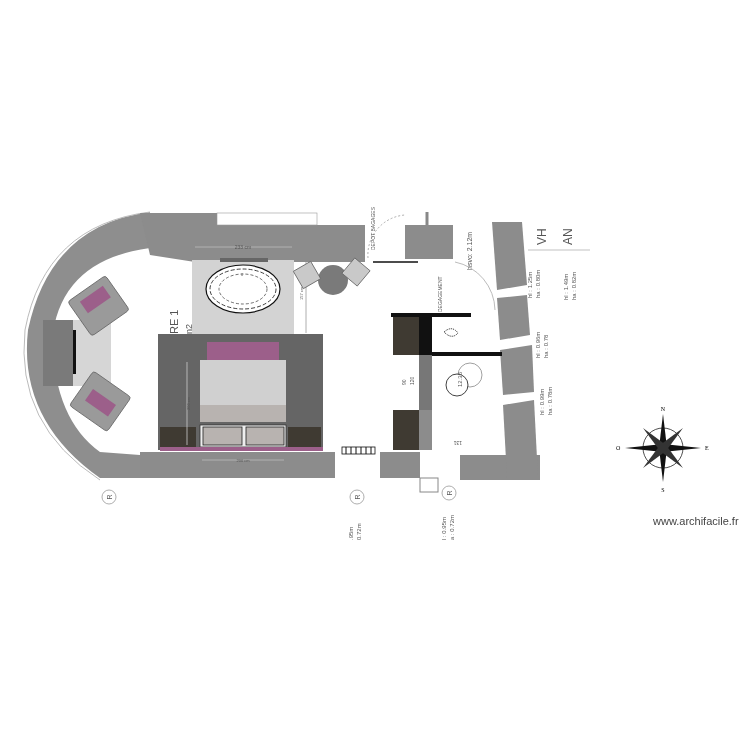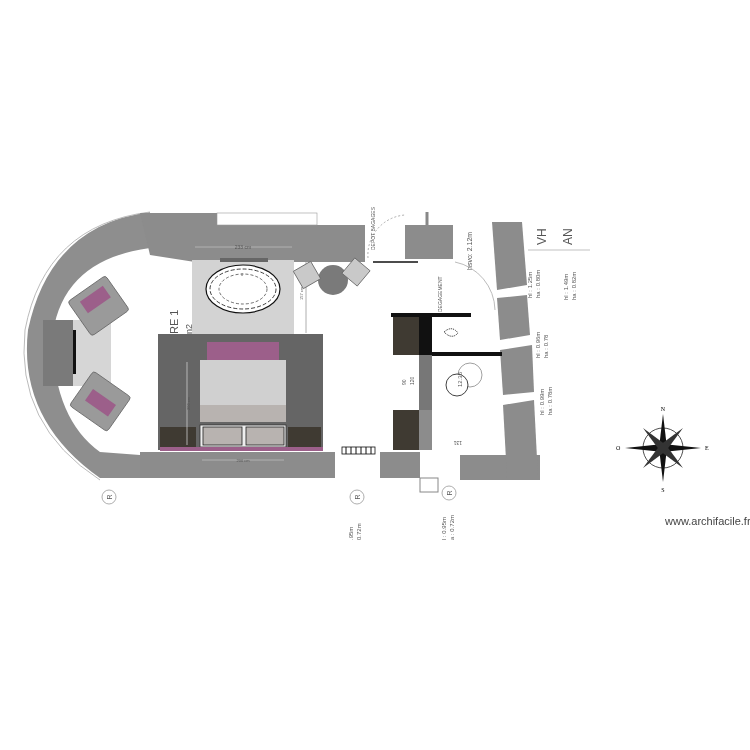--- a/index.html
+++ b/index.html
@@ -1,19 +1,19 @@
 <!DOCTYPE html>
 <html><head>
 <meta charset="utf-8">
 <style>
   html,body{margin:0;padding:0;background:#ffffff;}
   body{width:750px;height:750px;position:relative;overflow:hidden;font-family:"Liberation Sans",sans-serif;}
   #plan{position:absolute;left:0;top:0;width:750px;height:750px;}
   .lbl{font-family:"Liberation Sans",sans-serif;fill:#555;}
-  .watermark{position:absolute;left:653px;top:515px;font-size:11px;color:#444;font-family:"Liberation Sans",sans-serif;margin-left:12px;}
+  .watermark{position:absolute;left:653px;top:515px;font-size:11px;color:#444;font-family:"Liberation Sans",sans-serif;}
 </style>
 </head>
 <body>
 
 <svg id="plan" viewBox="0 0 750 750" xmlns="http://www.w3.org/2000/svg">
 
   <g>
     <path d="M150 212 Q 50 225 28 330 Q 18 420 100 478 L 140 478 L 140 455 L 100 452 Q 55 420 52 340 Q 60 260 150 248 Z" fill="#8e8e8e"></path>
     <path d="M150 212 Q 45 225 25 330 Q 15 425 100 480" fill="none" stroke="#bbb" stroke-width="1"></path>
   </g>

